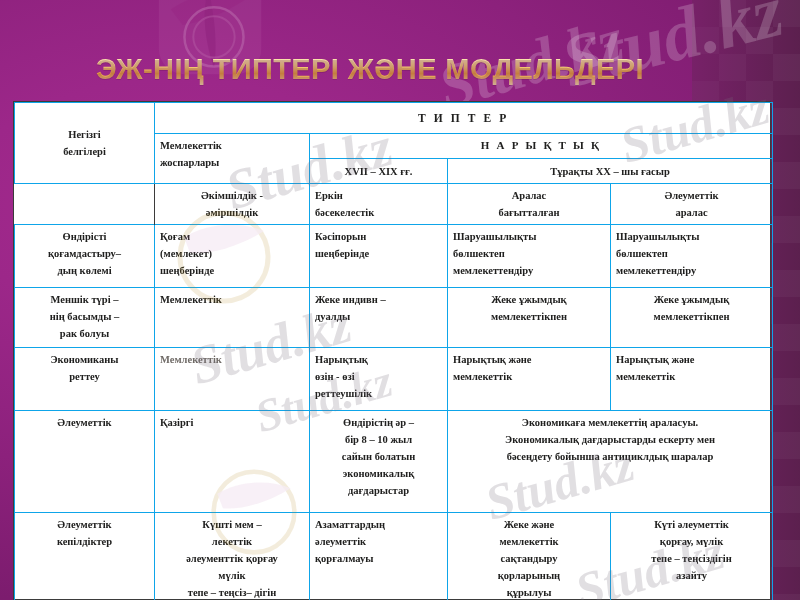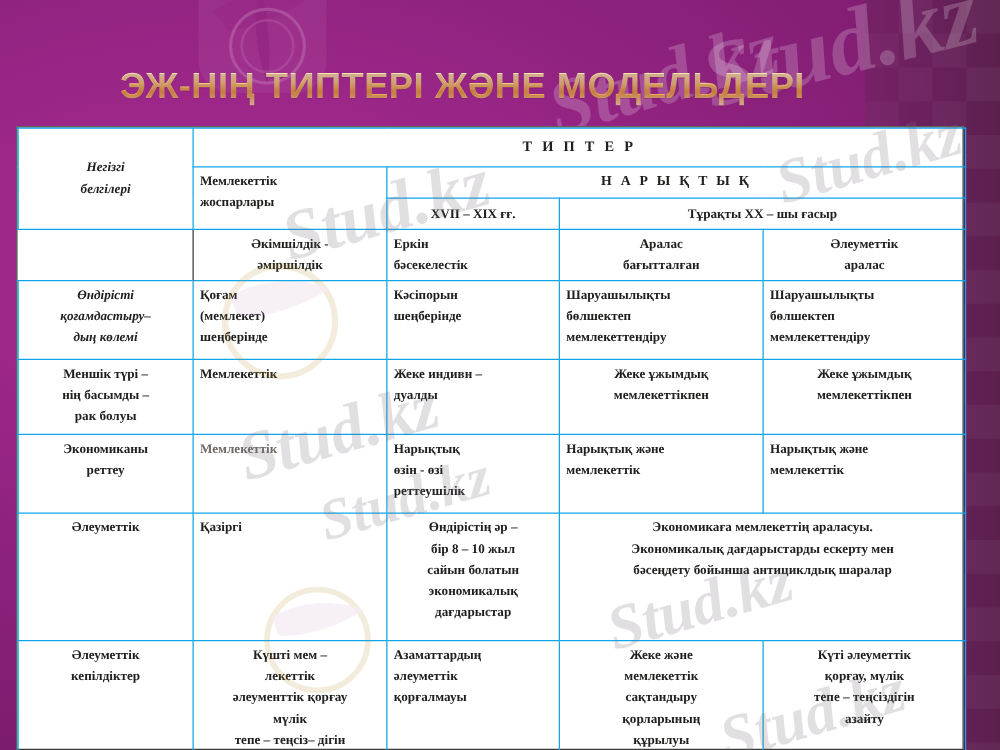--- a/index.html
+++ b/index.html
@@ -163,41 +163,41 @@
     <table>
       <colgroup>
         <col class="colA">
           <col class="colB">
           <col class="colC">
           <col class="colD">
           <col class="colE">
       </colgroup>
       <tbody>
         <tr>
-          <td class="c mid" rowspan="3" style="height:24px;font-style:italic;">Негізгі<br>белгілері</td>
+          <td class="c mid" rowspan="3" style="height:24px;">Негізгі<br>белгілері</td>
           <td class="c mid spaced" colspan="4" style="height:24px;">Т И П Т Е Р</td>
         </tr>
         <tr>
           <td class="l" rowspan="2" style="height:36px;">Мемлекеттік<br>жоспарлары</td>
           <td class="c mid spaced2" colspan="3" style="height:18px;margin-top:17px;">Н А Р Ы Қ Т Ы Қ</td>
         </tr>
         <tr>
           <td class="c mid" style="height:18px;">XVII – XIX ғғ.</td>
           <td class="c mid" colspan="2" style="height:18px;">Тұрақты XX – шы ғасыр</td>
         </tr>
         <tr>
           <td style="border:none; border-right:1px solid #3b3b3b;"></td>
           <td class="c" style="height:34px;margin-top:45px;">Әкімшілдік -<br>әміршілдік</td>
           <td class="l">Еркін<br>бәсекелестік</td>
           <td class="c">Аралас<br>бағытталған</td>
           <td class="c">Әлеуметтік<br>аралас</td>
         </tr>
 
         <tr>
-          <td class="c" style="height:56px;font-style:italic;">Өндірісті<br>қоғамдастыру–<br>дың көлемі</td>
+          <td class="c" style="height:56px;">Өндірісті<br>қоғамдастыру–<br>дың көлемі</td>
           <td class="l">Қоғам<br>(мемлекет)<br>шеңберінде</td>
           <td class="l">Кәсіпорын<br>шеңберінде</td>
           <td class="l">Шаруашылықты<br>бөлшектеп<br>мемлекеттендіру</td>
           <td class="l">Шаруашылықты<br>бөлшектеп<br>мемлекеттендіру</td>
         </tr>
 
         <tr>
           <td class="c" style="height:53px;">Меншік түрі –<br>нің басымды –<br>рак болуы</td>
           <td class="l">Мемлекеттік</td>
           <td class="l">Жеке индивн –<br>дуалды</td>

